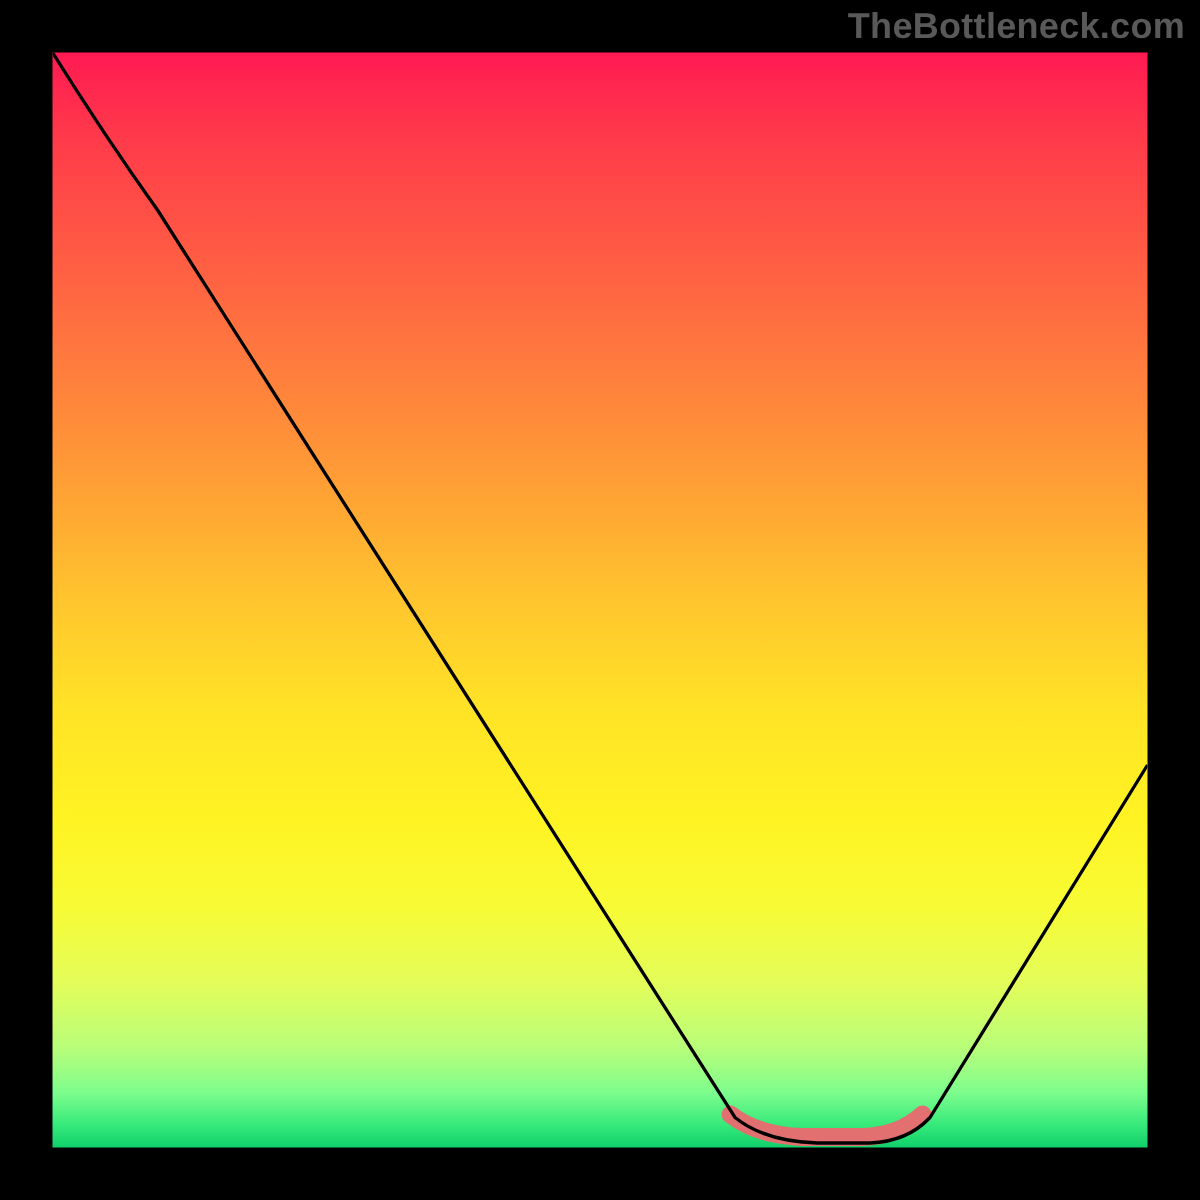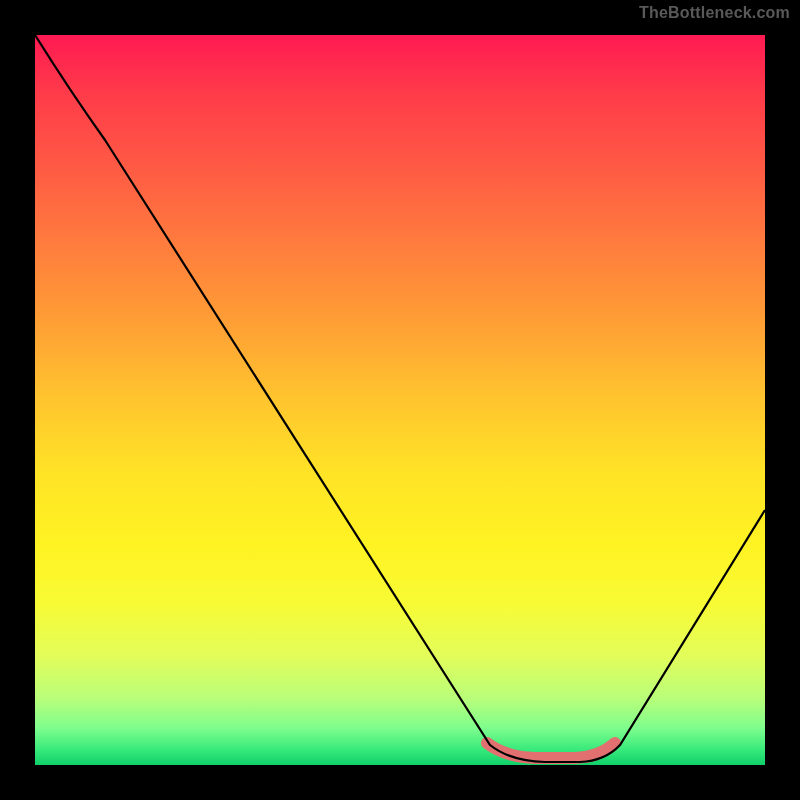--- a/index.html
+++ b/index.html
@@ -2,21 +2,21 @@
 <html><head>
 <meta charset="utf-8">
 <style>
   * { margin: 0; padding: 0; box-sizing: border-box; }
   html, body { width: 800px; height: 800px; background: #000; overflow: hidden; }
   .frame { position: relative; width: 800px; height: 800px; background: #000; }
   .watermark {
     position: absolute;
     top: 4px; right: 10px;
     font-family: Arial, Helvetica, sans-serif;
-    font-size: 16px;
+    font-size: 24px;
     color: #595959;
     font-weight: 600;
     letter-spacing: 0.2px;
   }
   .plot-area {
     position: absolute;
     left: 35px; top: 35px;
     width: 730px; height: 730px;
     background: linear-gradient(to bottom,
       #ff1a52 0%,

